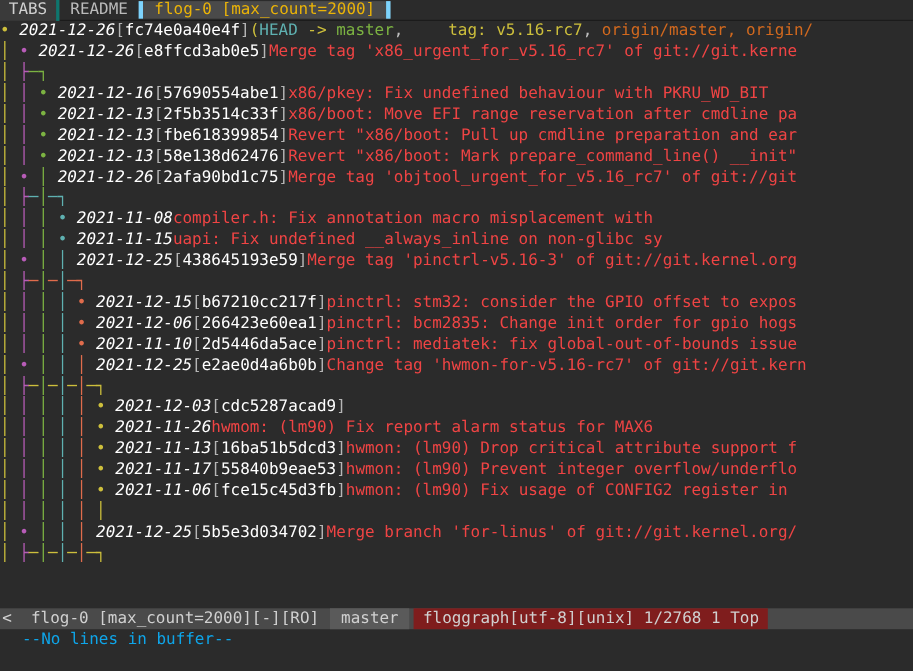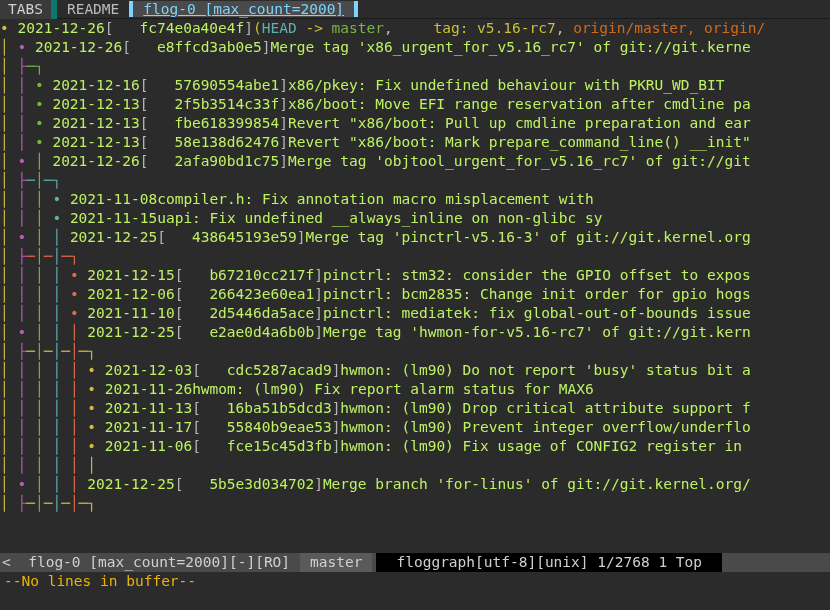--- a/index.html
+++ b/index.html
@@ -19,54 +19,53 @@
     background: #2b2b2b;
     color: #c0c0c0;
     display: flex;
     align-items: center;
     border-bottom: 1px solid #1a1a1a;
   }
   .tabbar .tabs-label {
     background: #3a3a3a;
     padding: 0 8px;
     color: #d0d0d0;
-    border-right: 6px solid #0f766e;
+    border-right: 3px solid #0f766e;
   }
   .tabbar .tab {
     padding: 0 10px;
     color: #bbbbbb;
     border-right: 4px solid #7dd3fc;
     cursor: pointer;
   }
   .tabbar .tab.active {
     background: #4a4a4a;
-    color: #7dd3fc;
-    text-decoration: underline;
+    color: #eab308;
   }
   .content {
     padding: 0;
   }
   .row {
     height: 19px;
     display: flex;
     align-items: center;
   }
   .row > span { white-space: pre; }
   .graph { white-space: pre; display:inline; }
-  .date   { color: #bef264; }
+  .date   { color: #ffffff; font-style: italic; }
   .hash-br { color: #b6b6b6; }
-  .hash   { color: #bef264; margin-left: 26px; }
+  .hash   { color: #ffffff; }
   .refs   { }
   .paren  { color: #cdbf3c; }
   .head   { color: #5fb1b1; }
   .arrow  { color: #cdbf3c; }
   .branch { color: #7cb342; }
   .tag    { color: #cdbf3c; margin-left: 32px; }
   .remote { color: #d2691e; }
-  .msg    { color: #bef264; }
+  .msg    { color: #ef4444; }
   .g-yellow { color: #cdbf3c; }
   .g-purple { color: #b85cb8; }
   .g-green  { color: #7cb342; }
   .g-teal   { color: #5fb1b1; }
   .g-orange { color: #e06c4c; }
   .statusbar {
     position: absolute;
     left: 0;
     top: 553px;
     width: 830px;
@@ -79,33 +78,33 @@
   }
   .statusbar .left {
     padding-left: 2px;
   }
   .statusbar .branchseg {
     background: #5a5a5a;
     padding: 0 10px;
     margin-left: 10px;
   }
   .statusbar .rightseg {
-    background: #000000;
-    padding: 0 20px;
+    background: #7f1d1d;
+    padding: 0 8px;
     margin-left: 4px;
     flex: 0 0 auto;
   }
   .bottomline {
     position: absolute;
     left: 0;
     top: 572px;
     width: 830px;
     height: 19px;
-    color: #eab308;
-    padding-left: 4px;
+    color: #0ea5e9;
+    padding-left: 20px;
   }
 </style>
 </head>
 <body>
 
 <div class="tabbar">
   <span class="tabs-label">TABS</span>
   <span id="tabs-container"><span class="tab">README</span><span class="tab active">flog-0 [max_count=2000]</span></span>
 </div>
 
@@ -206,31 +205,30 @@
       <span> </span>
       <span class="date">2021-11-10</span> 
       <span><span class="hash-br">[</span><span class="hash">2d5446da5ace</span><span class="hash-br">]</span></span> 
       <span class="msg">pinctrl: mediatek: fix global-out-of-bounds issue</span>
     </div>
     <div class="row">
       <span class="graph"><span class="g-yellow">│</span><span> </span><span class="g-purple">•</span><span> </span><span class="g-green">│</span><span> </span><span class="g-teal">│</span><span> </span><span class="g-orange">│</span></span>
       <span> </span>
       <span class="date">2021-12-25</span> 
       <span><span class="hash-br">[</span><span class="hash">e2ae0d4a6b0b</span><span class="hash-br">]</span></span> 
-      <span class="msg">Merge tag 'hwmon-for-v5.16-rc7' of git://git.kern</span>
+      <span class="msg">Change tag 'hwmon-for-v5.16-rc7' of git://git.kern</span>
     </div>
     <div class="row">
       <span class="graph"><span class="g-yellow">│</span><span> </span><span class="g-purple">├</span><span class="g-yellow">─</span><span class="g-green">│</span><span class="g-yellow">─</span><span class="g-teal">│</span><span class="g-yellow">─</span><span class="g-orange">│</span><span class="g-yellow">─</span><span class="g-yellow">┐</span></span>
     </div>
     <div class="row">
       <span class="graph"><span class="g-yellow">│</span><span> </span><span class="g-purple">│</span><span> </span><span class="g-green">│</span><span> </span><span class="g-teal">│</span><span> </span><span class="g-orange">│</span><span> </span><span class="g-yellow">•</span></span>
       <span> </span>
       <span class="date">2021-12-03</span> 
       <span><span class="hash-br">[</span><span class="hash">cdc5287acad9</span><span class="hash-br">]</span></span> 
-      <span class="msg">hwmon: (lm90) Do not report 'busy' status bit a</span>
     </div>
     <div class="row">
       <span class="graph"><span class="g-yellow">│</span><span> </span><span class="g-purple">│</span><span> </span><span class="g-green">│</span><span> </span><span class="g-teal">│</span><span> </span><span class="g-orange">│</span><span> </span><span class="g-yellow">•</span></span>
       <span> </span>
       <span class="date">2021-11-26</span> 
       <span class="msg">hwmom: (lm90) Fix report alarm status for MAX6</span>
     </div>
     <div class="row">
       <span class="graph"><span class="g-yellow">│</span><span> </span><span class="g-purple">│</span><span> </span><span class="g-green">│</span><span> </span><span class="g-teal">│</span><span> </span><span class="g-orange">│</span><span> </span><span class="g-yellow">•</span></span>
       <span> </span>

